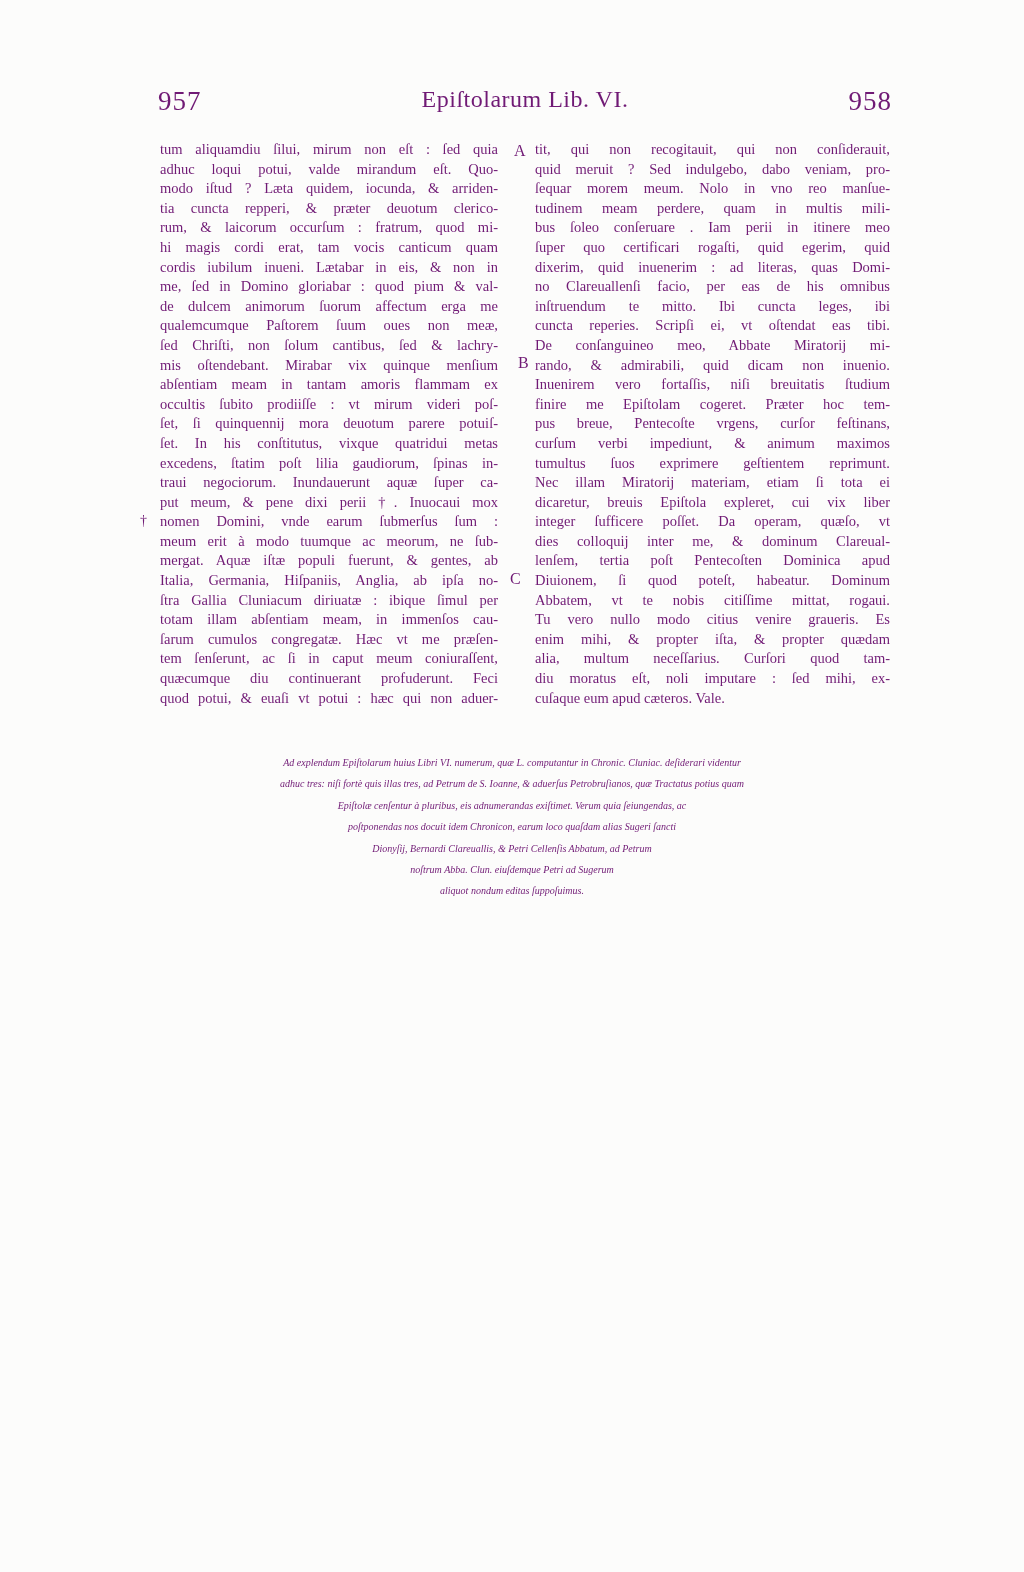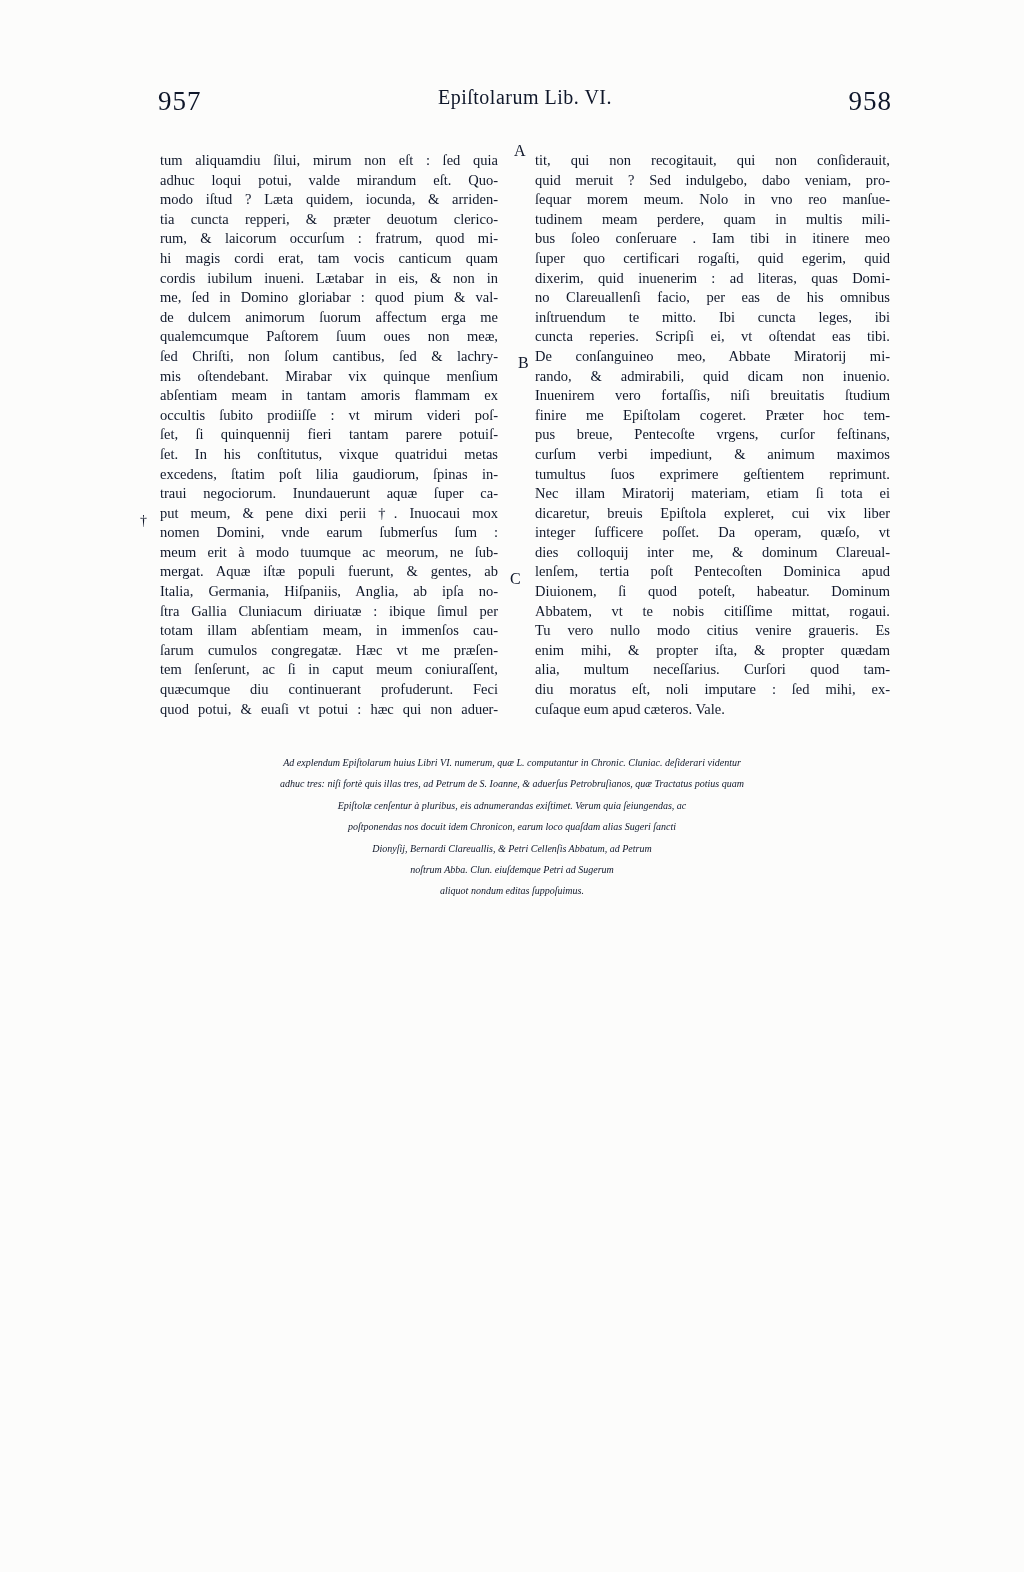--- a/index.html
+++ b/index.html
@@ -5,58 +5,58 @@
   html, body {
     margin: 0;
     padding: 0;
     background: #ffffff;
   }
   .page {
     position: relative;
     width: 1024px;
     height: 1572px;
     background: #fcfcfb;
-    color: #0f172a;
+    color: #701a75;
     font-family: "Liberation Serif", "DejaVu Serif", serif;
     overflow: hidden;
   }
   
   .running-head {
     position: absolute;
     top: 86px;
     left: 158px;
     width: 734px;
     display: flex;
     align-items: baseline;
     justify-content: space-between;
   }
   .folio {
     font-size: 27px;
     letter-spacing: 1px;
   }
   .head-title {
-    font-size: 20px;
+    font-size: 24px;
     letter-spacing: 0.5px;
     
     position: absolute;
     left: 0; right: 0;
     text-align: center;
     pointer-events: none;
   }
   
   .textblock {
     position: absolute;
     top: 140px;
     left: 160px;
     width: 730px;
     height: 575px;
   }
   .col {
     position: absolute;
-    top: 11px;
+    top: 0;
     font-size: 14.5px;
     line-height: 19.6px;
   }
   .col-left  { left: 0;     width: 338px; }
   .col-right { left: 375px; width: 355px; }
   .jline {
     text-align: justify;
     text-align-last: justify;
     white-space: normal;
     height: 19.6px;
@@ -112,42 +112,42 @@
         <div class="jline">rum, &amp; laicorum occurſum : fratrum, quod mi-</div>
         <div class="jline">hi magis cordi erat, tam vocis canticum quam</div>
         <div class="jline">cordis iubilum inueni. Lætabar in eis, &amp; non in</div>
         <div class="jline">me, ſed in Domino gloriabar : quod pium &amp; val-</div>
         <div class="jline">de dulcem animorum ſuorum affectum erga me</div>
         <div class="jline">qualemcumque Paſtorem ſuum oues non meæ,</div>
         <div class="jline">ſed Chriſti, non ſolum cantibus, ſed &amp; lachry-</div>
         <div class="jline">mis oſtendebant. Mirabar vix quinque menſium</div>
         <div class="jline">abſentiam meam in tantam amoris flammam ex</div>
         <div class="jline">occultis ſubito prodiiſſe : vt mirum videri poſ-</div>
-        <div class="jline">ſet, ſi quinquennij fieri tantam parere potuiſ-</div>
+        <div class="jline">ſet, ſi quinquennij mora deuotum parere potuiſ-</div>
         <div class="jline">ſet. In his conſtitutus, vixque quatridui metas</div>
         <div class="jline">excedens, ſtatim poſt lilia gaudiorum, ſpinas in-</div>
         <div class="jline">traui negociorum. Inundauerunt aquæ ſuper ca-</div>
         <div class="jline">put meum, &amp; pene dixi perii †. Inuocaui mox</div>
         <div class="jline">nomen Domini, vnde earum ſubmerſus ſum :</div>
         <div class="jline">meum erit à modo tuumque ac meorum, ne ſub-</div>
         <div class="jline">mergat. Aquæ iſtæ populi fuerunt, &amp; gentes, ab</div>
         <div class="jline">Italia, Germania, Hiſpaniis, Anglia, ab ipſa no-</div>
         <div class="jline">ſtra Gallia Cluniacum diriuatæ : ibique ſimul per</div>
         <div class="jline">totam illam abſentiam meam, in immenſos cau-</div>
         <div class="jline">ſarum cumulos congregatæ. Hæc vt me præſen-</div>
         <div class="jline">tem ſenſerunt, ac ſi in caput meum coniuraſſent,</div>
         <div class="jline">quæcumque diu continuerant profuderunt. Feci</div>
         <div class="jline">quod potui, &amp; euaſi vt potui : hæc qui non aduer-</div>
       </div>
     <div class="col col-right">
         <div class="jline">tit, qui non recogitauit, qui non conſiderauit,</div>
         <div class="jline">quid meruit ? Sed indulgebo, dabo veniam, pro-</div>
         <div class="jline">ſequar morem meum. Nolo in vno reo manſue-</div>
         <div class="jline">tudinem meam perdere, quam in multis mili-</div>
-        <div class="jline">bus ſoleo conſeruare . Iam tibi in itinere meo</div>
+        <div class="jline">bus ſoleo conſeruare . Iam perii in itinere meo</div>
         <div class="jline">ſuper quo certificari rogaſti, quid egerim, quid</div>
         <div class="jline">dixerim, quid inuenerim : ad literas, quas Domi-</div>
         <div class="jline">no Clareuallenſi facio, per eas de his omnibus</div>
         <div class="jline">inſtruendum te mitto. Ibi cuncta leges, ibi</div>
         <div class="jline">cuncta reperies. Scripſi ei, vt oſtendat eas tibi.</div>
         <div class="jline">De conſanguineo meo, Abbate Miratorij mi-</div>
         <div class="jline">rando, &amp; admirabili, quid dicam non inuenio.</div>
         <div class="jline">Inuenirem vero fortaſſis, niſi breuitatis ſtudium</div>
         <div class="jline">finire me Epiſtolam cogeret. Præter hoc tem-</div>
         <div class="jline">pus breue, Pentecoſte vrgens, curſor feſtinans,</div>

